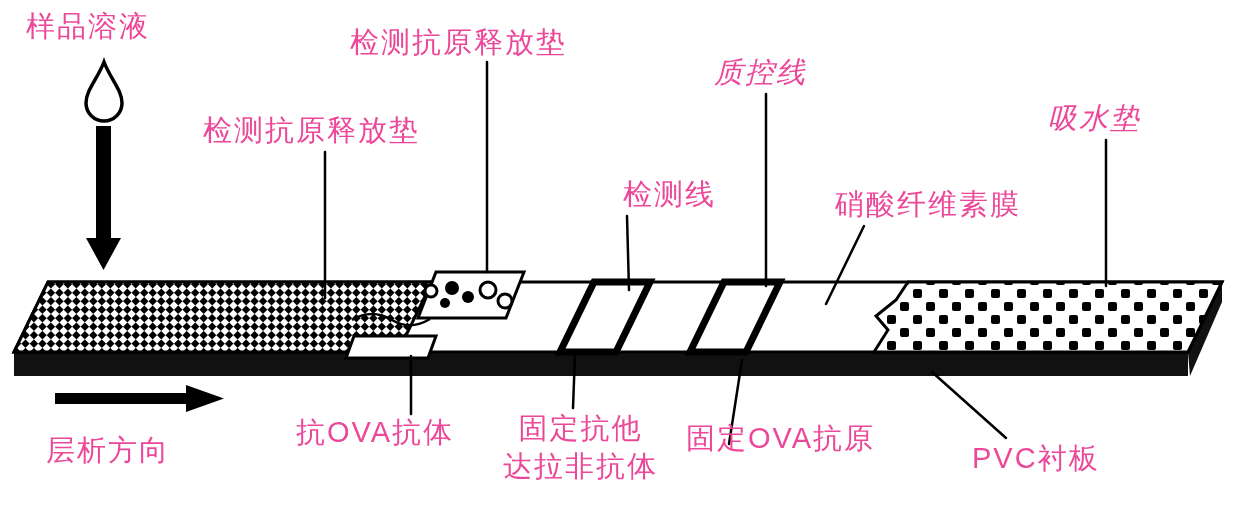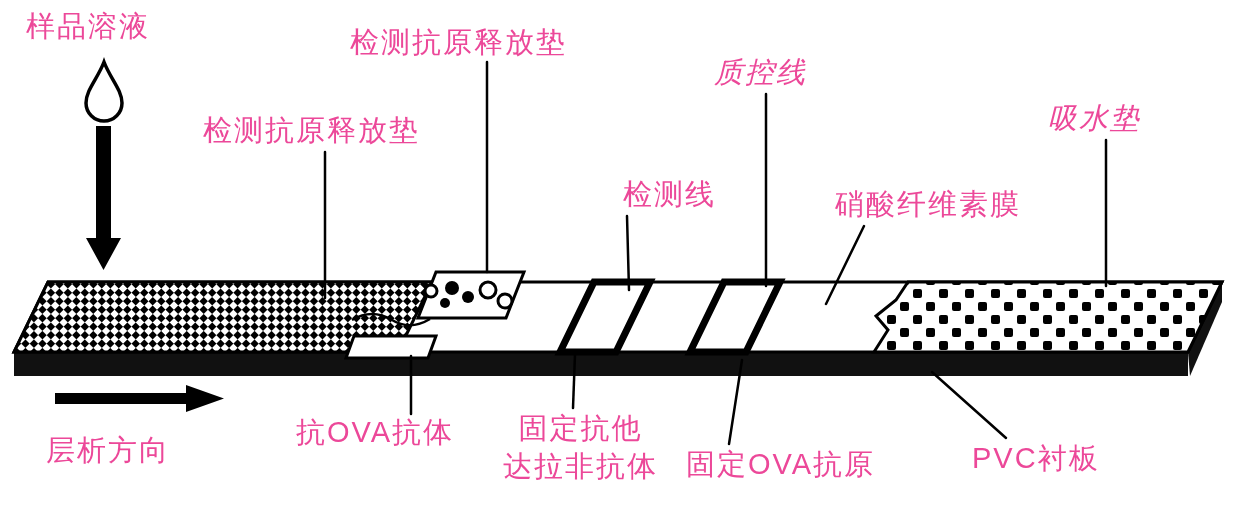--- a/index.html
+++ b/index.html
@@ -98,17 +98,17 @@
 
   <div class="lbl center" style="left:296px; top:414px;">
     <div>抗OVA抗体</div>
   </div>
 
   <div class="lbl center" style="left:503px; top:410px;">
     <div>固定抗他</div>
     <div>达拉非抗体</div>
   </div>
 
-  <div class="lbl" style="left:686px; top:446px;">固定OVA抗原</div>
+  <div class="lbl" style="left:686px; top:420px;">固定OVA抗原</div>
 
   <div class="lbl" style="left:972px; top:440px;">PVC衬板</div>
 
 </div>
 
 </body></html>

